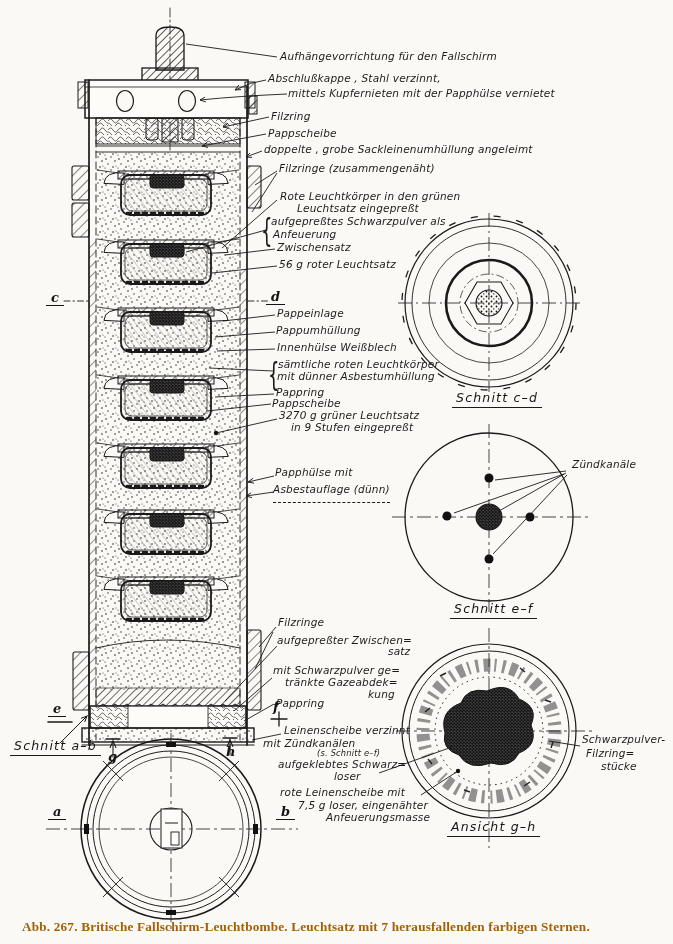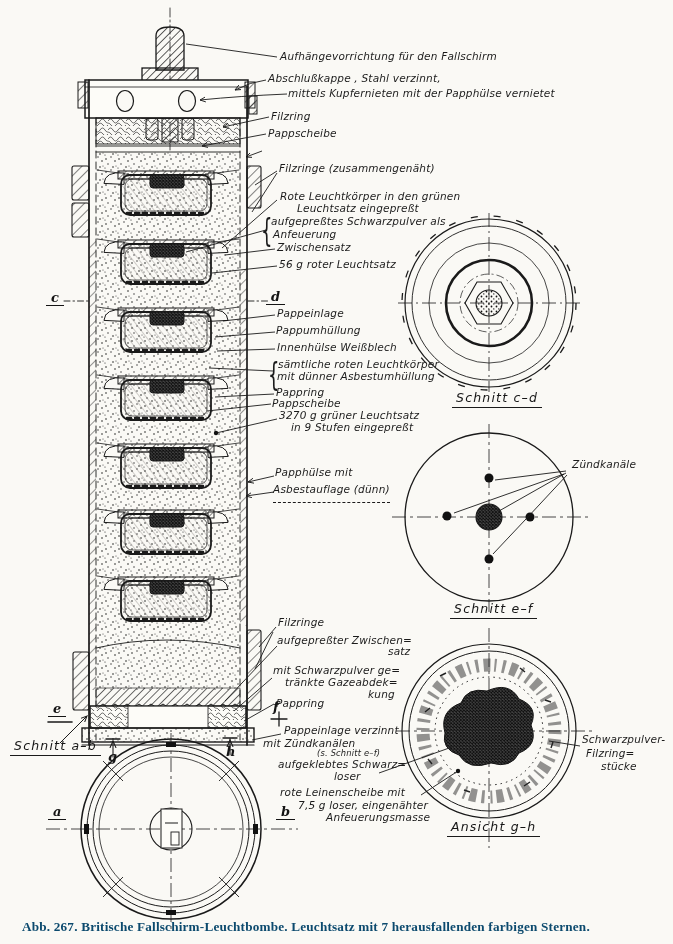--- a/index.html
+++ b/index.html
@@ -11,21 +11,21 @@
   .sm{font-size:8.3px;}
   .ul{}
   .uld{border-bottom:1.2px dashed #1b1b1b;padding-bottom:7px;}
   .vlabel{position:absolute;font:italic 12.5px "DejaVu Sans",sans-serif;color:#161616;
       white-space:nowrap;border-bottom:1.6px solid #1a1a1a;padding:0 4px 2px;letter-spacing:1.2px;}
   .mk{position:absolute;font:italic 700 13px "DejaVu Serif",serif;color:#141414;
       border-bottom:1.8px solid #141414;padding:0 5px 0;white-space:nowrap;}
   .mk.noline{border-bottom:none;}
   .brace{position:absolute;font:400 24px "DejaVu Sans",sans-serif;color:#1b1b1b;
       transform:scaleY(1.35) scaleX(.75);transform-origin:left center;}
-  .caption{position:absolute;font:700 13.2px/1.2 "Liberation Serif",serif;color:#0c4a6e;
+  .caption{position:absolute;font:700 13.2px/1.2 "Liberation Serif",serif;color:#a16207;
       letter-spacing:.2px;white-space:nowrap;}
 </style>
 </head>
 <body>
 
 <div class="page">
 
 <svg width="673" height="944" viewBox="0 0 673 944">
   <defs>
     <pattern id="hatch" width="7" height="7" patternUnits="userSpaceOnUse" patternTransform="rotate(45)">
@@ -238,20 +238,21 @@
         <circle cx="458" cy="771" r="2.2" fill="#111" stroke="none"></circle>
     <line x1="580" y1="746" x2="549" y2="741"></line>
   </g>
 </svg>
 
 <div class="hl" style="left:280px;top:50px">Aufhängevorrichtung für den Fallschirm</div>
 <div class="hl" style="left:268px;top:72px">Abschlußkappe , Stahl verzinnt,</div>
 <div class="hl" style="left:288px;top:87px">mittels Kupfernieten mit der Papphülse vernietet</div>
 <div class="hl" style="left:271px;top:110px">Filzring</div>
 <div class="hl" style="left:268px;top:127px">Pappscheibe</div>
+<div class="hl" style="left:264px;top:143px">doppelte , grobe Sackleinenumhüllung angeleimt</div>
 <div class="hl" style="left:279px;top:162px">Filzringe (zusammengenäht)</div>
 <div class="hl" style="left:280px;top:190px">Rote Leuchtkörper in den grünen</div>
 <div class="hl" style="left:297px;top:202px">Leuchtsatz eingepreßt</div>
 <div class="brace" style="left:261px;top:216px">{</div>
 <div class="hl" style="left:271px;top:215px">aufgepreßtes Schwarzpulver als</div>
 <div class="hl" style="left:273px;top:228px">Anfeuerung</div>
 <div class="hl" style="left:277px;top:241px">Zwischensatz</div>
 <div class="hl" style="left:279px;top:258px">56 g roter Leuchtsatz</div>
 <div class="hl" style="left:277px;top:307px">Pappeinlage</div>
 <div class="hl" style="left:276px;top:324px">Pappumhüllung</div>
@@ -266,21 +267,21 @@
 <div class="hl" style="left:275px;top:466px">Papphülse mit</div>
 <div class="hl uld" style="left:273px;top:483px">Asbestauflage (dünn)</div>
 <div class="hl" style="left:572px;top:458px">Zündkanäle</div>
 <div class="hl" style="left:278px;top:616px">Filzringe</div>
 <div class="hl" style="left:277px;top:634px">aufgepreßter Zwischen=</div>
 <div class="hl" style="left:388px;top:645px">satz</div>
 <div class="hl" style="left:273px;top:664px">mit Schwarzpulver ge=</div>
 <div class="hl" style="left:285px;top:676px">tränkte Gazeabdek=</div>
 <div class="hl" style="left:368px;top:688px">kung</div>
 <div class="hl" style="left:276px;top:697px">Pappring</div>
-<div class="hl" style="left:284px;top:724px">Pappeinlage verzinnt</div>
+<div class="hl" style="left:284px;top:724px">Leinenscheibe verzinnt</div>
 <div class="hl" style="left:263px;top:737px">mit Zündkanälen</div>
 <div class="hl sm" style="left:317px;top:749px">(s. Schnitt e–f)</div>
 <div class="hl" style="left:278px;top:758px">aufgeklebtes Schwarz=</div>
 <div class="hl" style="left:334px;top:770px">loser</div>
 <div class="hl" style="left:280px;top:786px">rote Leinenscheibe mit</div>
 <div class="hl" style="left:298px;top:799px">7,5 g loser, eingenähter</div>
 <div class="hl" style="left:326px;top:811px">Anfeuerungsmasse</div>
 <div class="hl" style="left:582px;top:733px">Schwarzpulver-</div>
 <div class="hl" style="left:586px;top:747px">Filzring=</div>
 <div class="hl" style="left:601px;top:760px">stücke</div>

